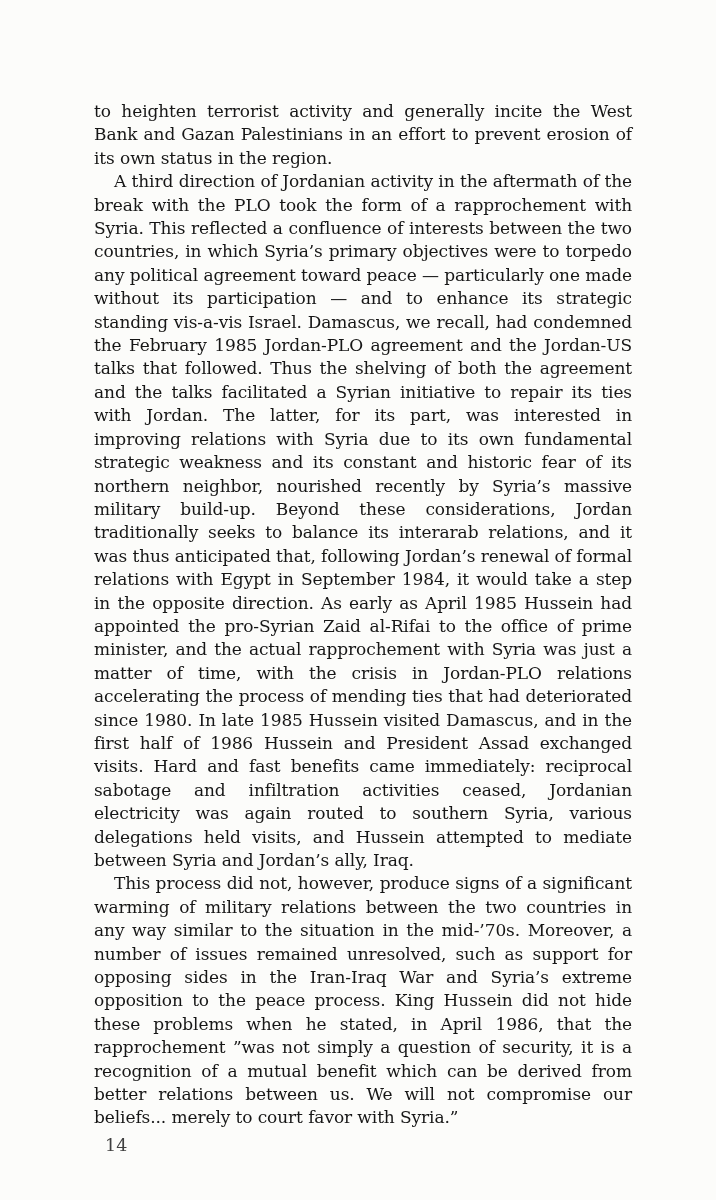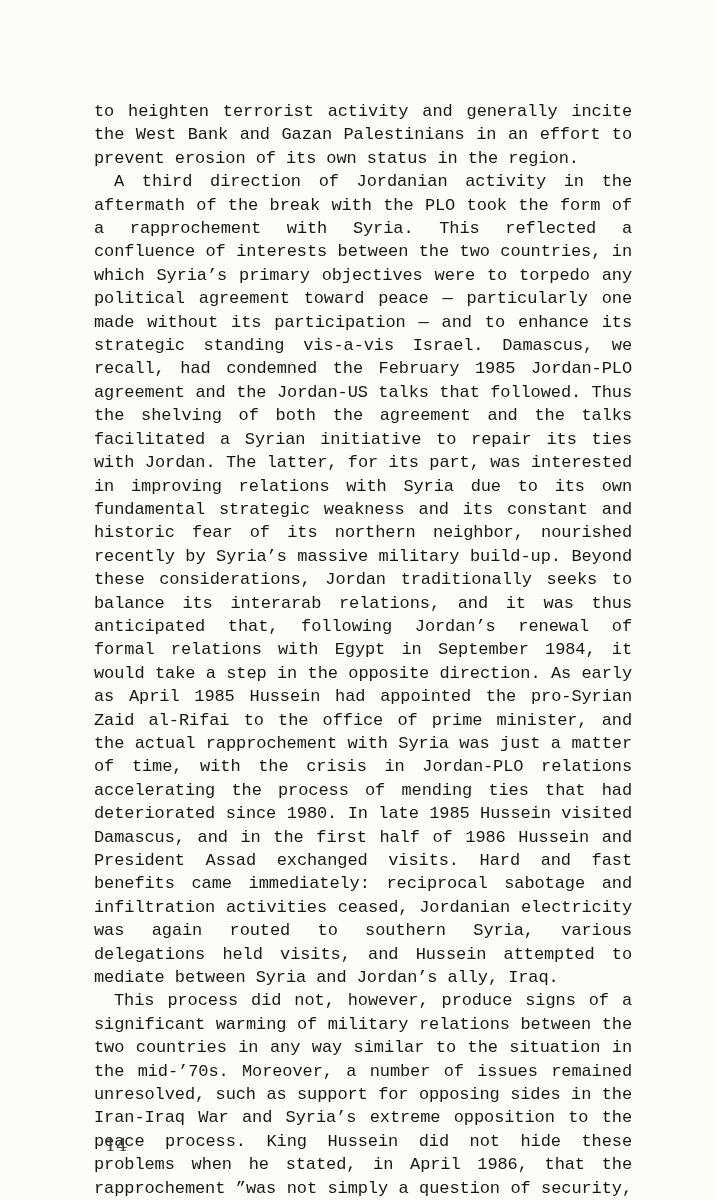--- a/index.html
+++ b/index.html
@@ -27,21 +27,20 @@
   }
   .para {
     margin: 0;
     padding: 0;
     font-size: 17px;
     line-height: 23.4px;
     text-align: justify;
     text-justify: inter-word;
     letter-spacing: -0.1px;
     hyphens: none;
-    font-family: Liberation Mono, monospace;
     -webkit-hyphens: none;
   }
   .para.indent {
     text-indent: 20px;
   }
   .page-number {
     position: absolute;
     left: 105px;
     top: 1094px;
     font-size: 17.5px;

